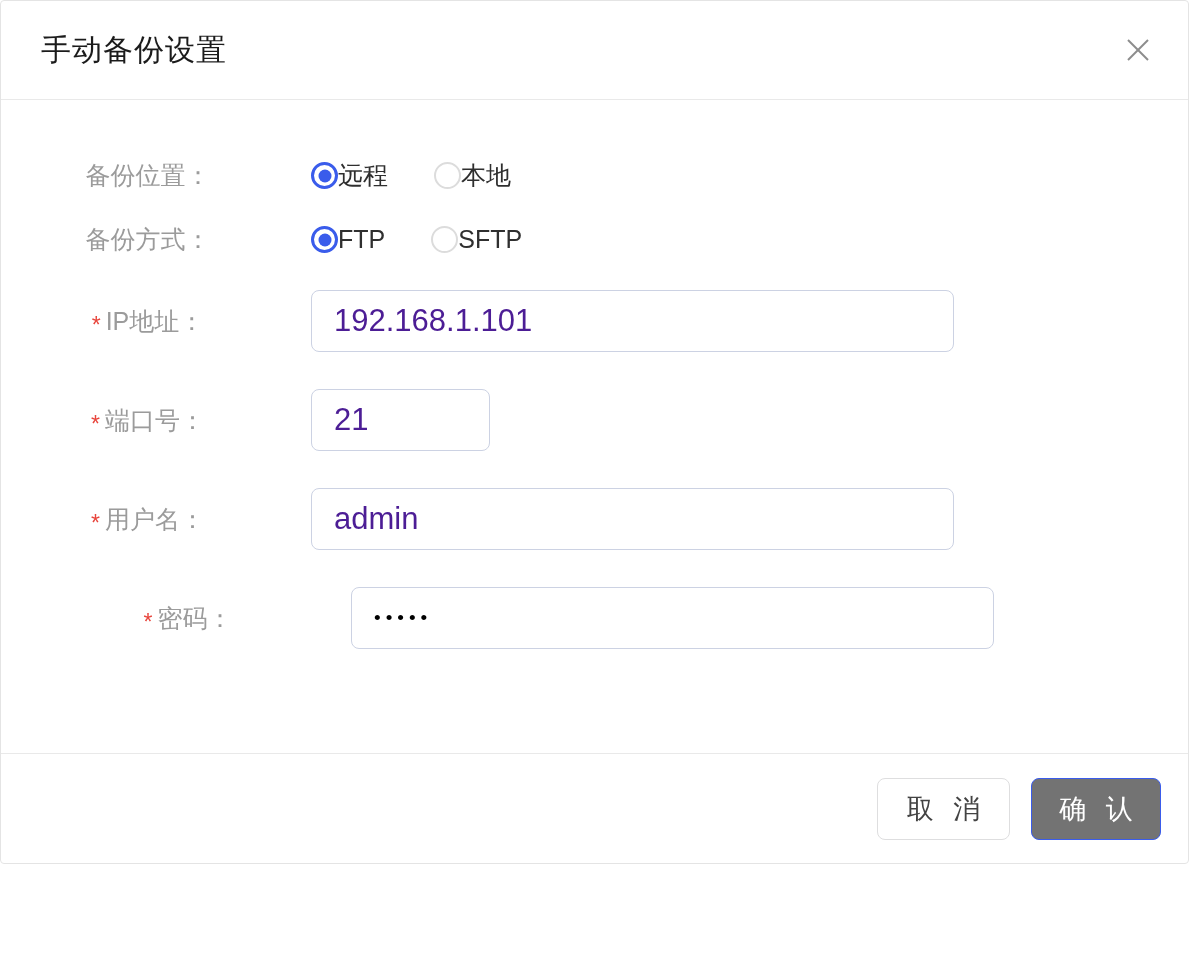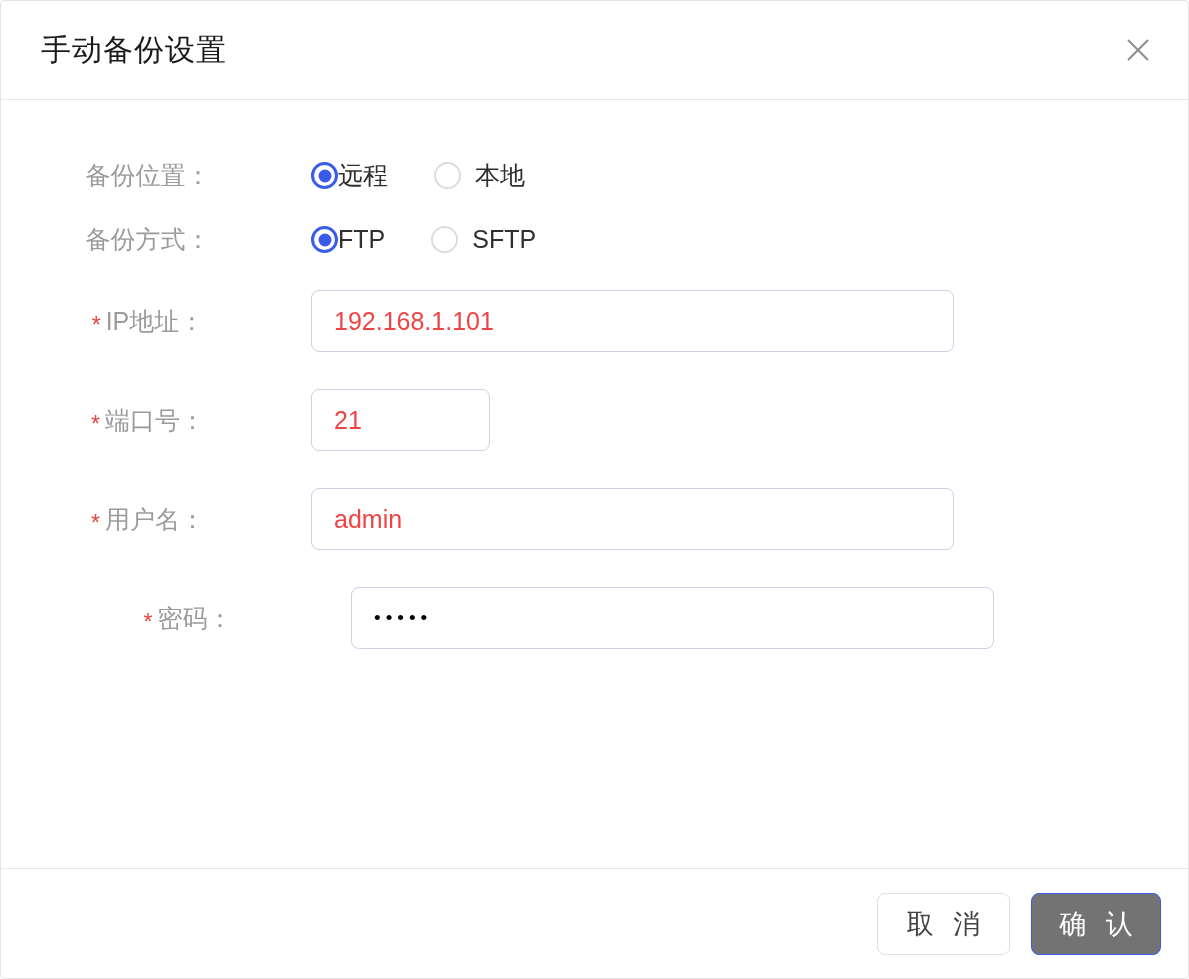--- a/index.html
+++ b/index.html
@@ -8,21 +8,21 @@
     background: #ffffff;
   }
   body {
     font-family: "Liberation Sans", "DejaVu Sans", sans-serif;
     -webkit-font-smoothing: antialiased;
   }
 
   .dialog {
     position: relative;
     width: 1189px;
-    height: 979px;
+    height: 864px;
     box-sizing: border-box;
     background: #ffffff;
     border: 1px solid #e4e4e4;
     border-radius: 4px;
     overflow: hidden;
     display: flex;
     flex-direction: column;
   }
 
   
@@ -93,21 +93,21 @@
   .radio-group {
     display: flex;
     align-items: center;
   }
   .radio-opt {
     display: flex;
     align-items: center;
     cursor: pointer;
     margin-right: 46px;
   }
-  .radio-opt:last-child { margin-right: 0; gap: 14px; }
+  .radio-opt:last-child { margin-right: 0; }
   .radio-mark {
     width: 27px;
     height: 27px;
     border-radius: 50%;
     box-sizing: border-box;
     border: 2px solid #dcdcdc;
     background: #ffffff;
     flex: 0 0 auto;
     position: relative;
   }
@@ -134,22 +134,22 @@
   }
 
   
   .text-input {
     box-sizing: border-box;
     height: 62px;
     border: 1px solid #ccd2e3;
     border-radius: 8px;
     background: #ffffff;
     font-family: "Liberation Sans", "DejaVu Sans", sans-serif;
-    font-size: 25px;
-    color: #ef4444;
+    font-size: 31px;
+    color: #4c1d95;
     padding: 0 22px;
     outline: none;
   }
   .text-input.wide  { width: 643px; }
   .text-input.short { width: 179px; }
   .text-input.pwd {
     font-size: 19px;
     letter-spacing: 5px;
     color: #000000;
   }

